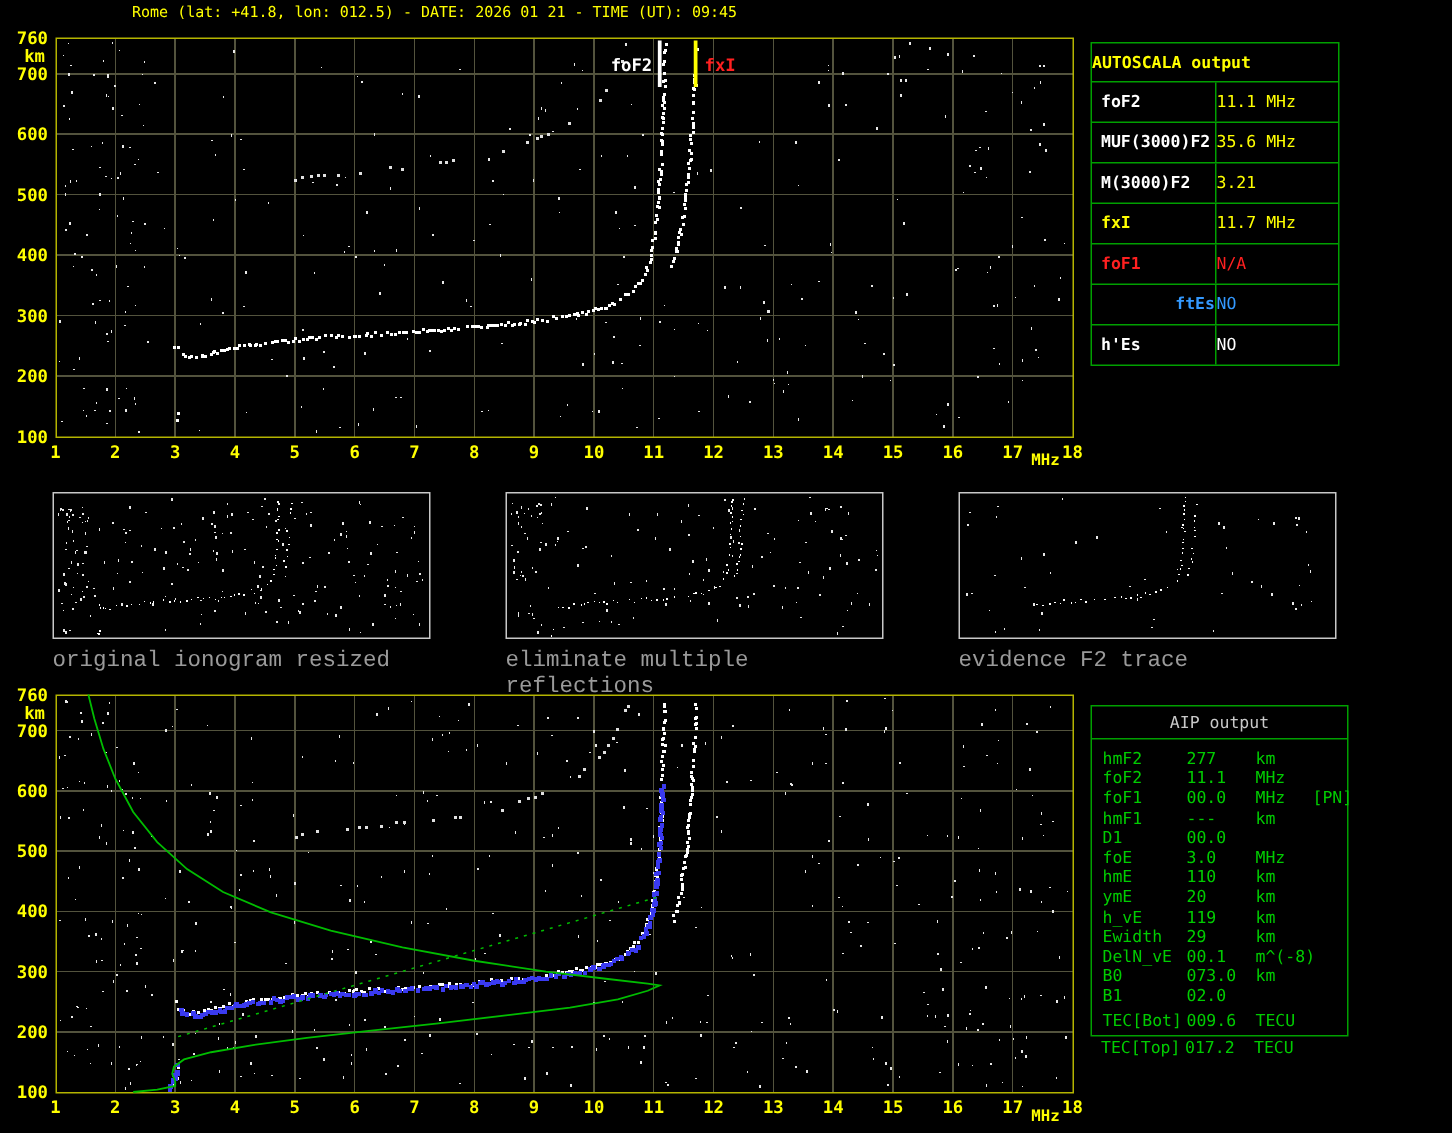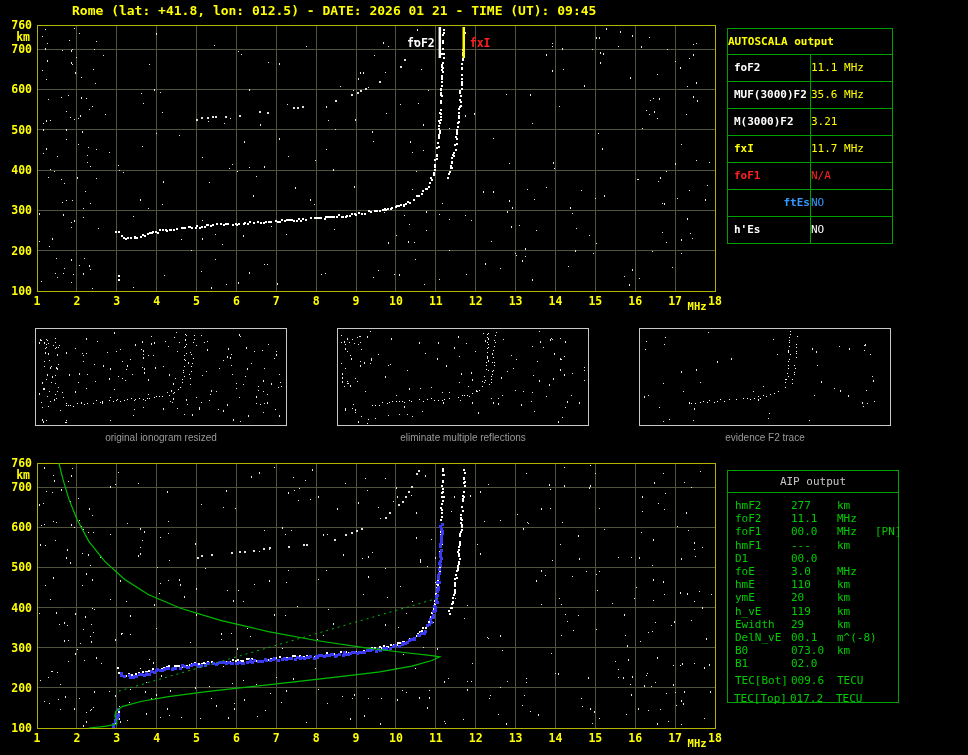--- a/index.html
+++ b/index.html
@@ -1,39 +1,39 @@
 <!DOCTYPE html>
 <html><head>
 <meta charset="utf-8">
 <style>
   html,body{margin:0;padding:0;background:#000}
   #screen{position:relative;width:968px;height:755px;background:#000;overflow:hidden;
           font-family:"DejaVu Sans Mono",monospace}
-  #page-title{position:absolute;left:72px;top:3px;color:#ffff00;font-size:13px;font-weight:bold;white-space:pre}
+  #page-title{position:absolute;left:88px;top:3px;color:#ffff00;font-size:10px;font-weight:normal;white-space:pre}
   svg{position:absolute;display:block}
   svg text{font-family:"DejaVu Sans Mono",monospace}
   #chart-top{left:0;top:0}
   #chart-bottom{left:0;top:450px}
 
   .thumb{position:absolute;top:328px;width:252px}
   .thumb svg{position:static;border:1px solid #c8c8c8;background:#000}
-  .thumb .caption{margin-top:6px;text-align:center;color:#9a9a9a;font-size:10px;
-                  font-family:Liberation Sans, sans-serif}
+  .thumb .caption{margin-top:6px;text-align:left;color:#9a9a9a;font-size:15px;
+                  font-family:Liberation Mono, monospace}
   #thumb-0{left:35px}#thumb-1{left:337px}#thumb-2{left:639px}
 
   .panel{position:absolute;background:#000;border:1px solid #00a000}
   #autoscala{left:727px;top:28px;width:164px}
   #autoscala .ttl{height:25px;line-height:25px;text-align:left;color:#ffff00;font-weight:bold;
                   font-size:11px;border-bottom:1px solid #00a000}
   .as-row{display:grid;grid-template-columns:83px 1fr;border-bottom:1px solid #00a000;height:26px}
   .as-row:last-child{border-bottom:0}
   .as-label{border-right:1px solid #00a000;line-height:26px;padding-left:6px;font-size:11px;font-weight:bold}
   .as-value{line-height:26px;font-size:11px;font-weight:normal}
 
-  #aip{left:727px;top:470px;width:170px;padding-bottom:14px}
+  #aip{left:727px;top:470px;width:170px;padding-bottom:2px}
   #aip .ttl{height:21px;line-height:21px;text-align:center;color:#c8c8c8;font-size:11px;
             border-bottom:1px solid #00a000;margin-bottom:6px}
   .aip-row{display:grid;grid-template-columns:56px 36px 46px 1fr;height:13.2px;line-height:13.2px;
            font-size:11px;color:#00cc00;padding:0 7px;white-space:pre}
   .aip-row .v{text-align:left}
   .aip-row .u{padding-left:10px}
   .aip-row .e{padding-left:2px}
   .tec-gap{height:4px}
   #aip-tec-top{position:absolute;left:727px;top:692px;width:170px}
 </style>

